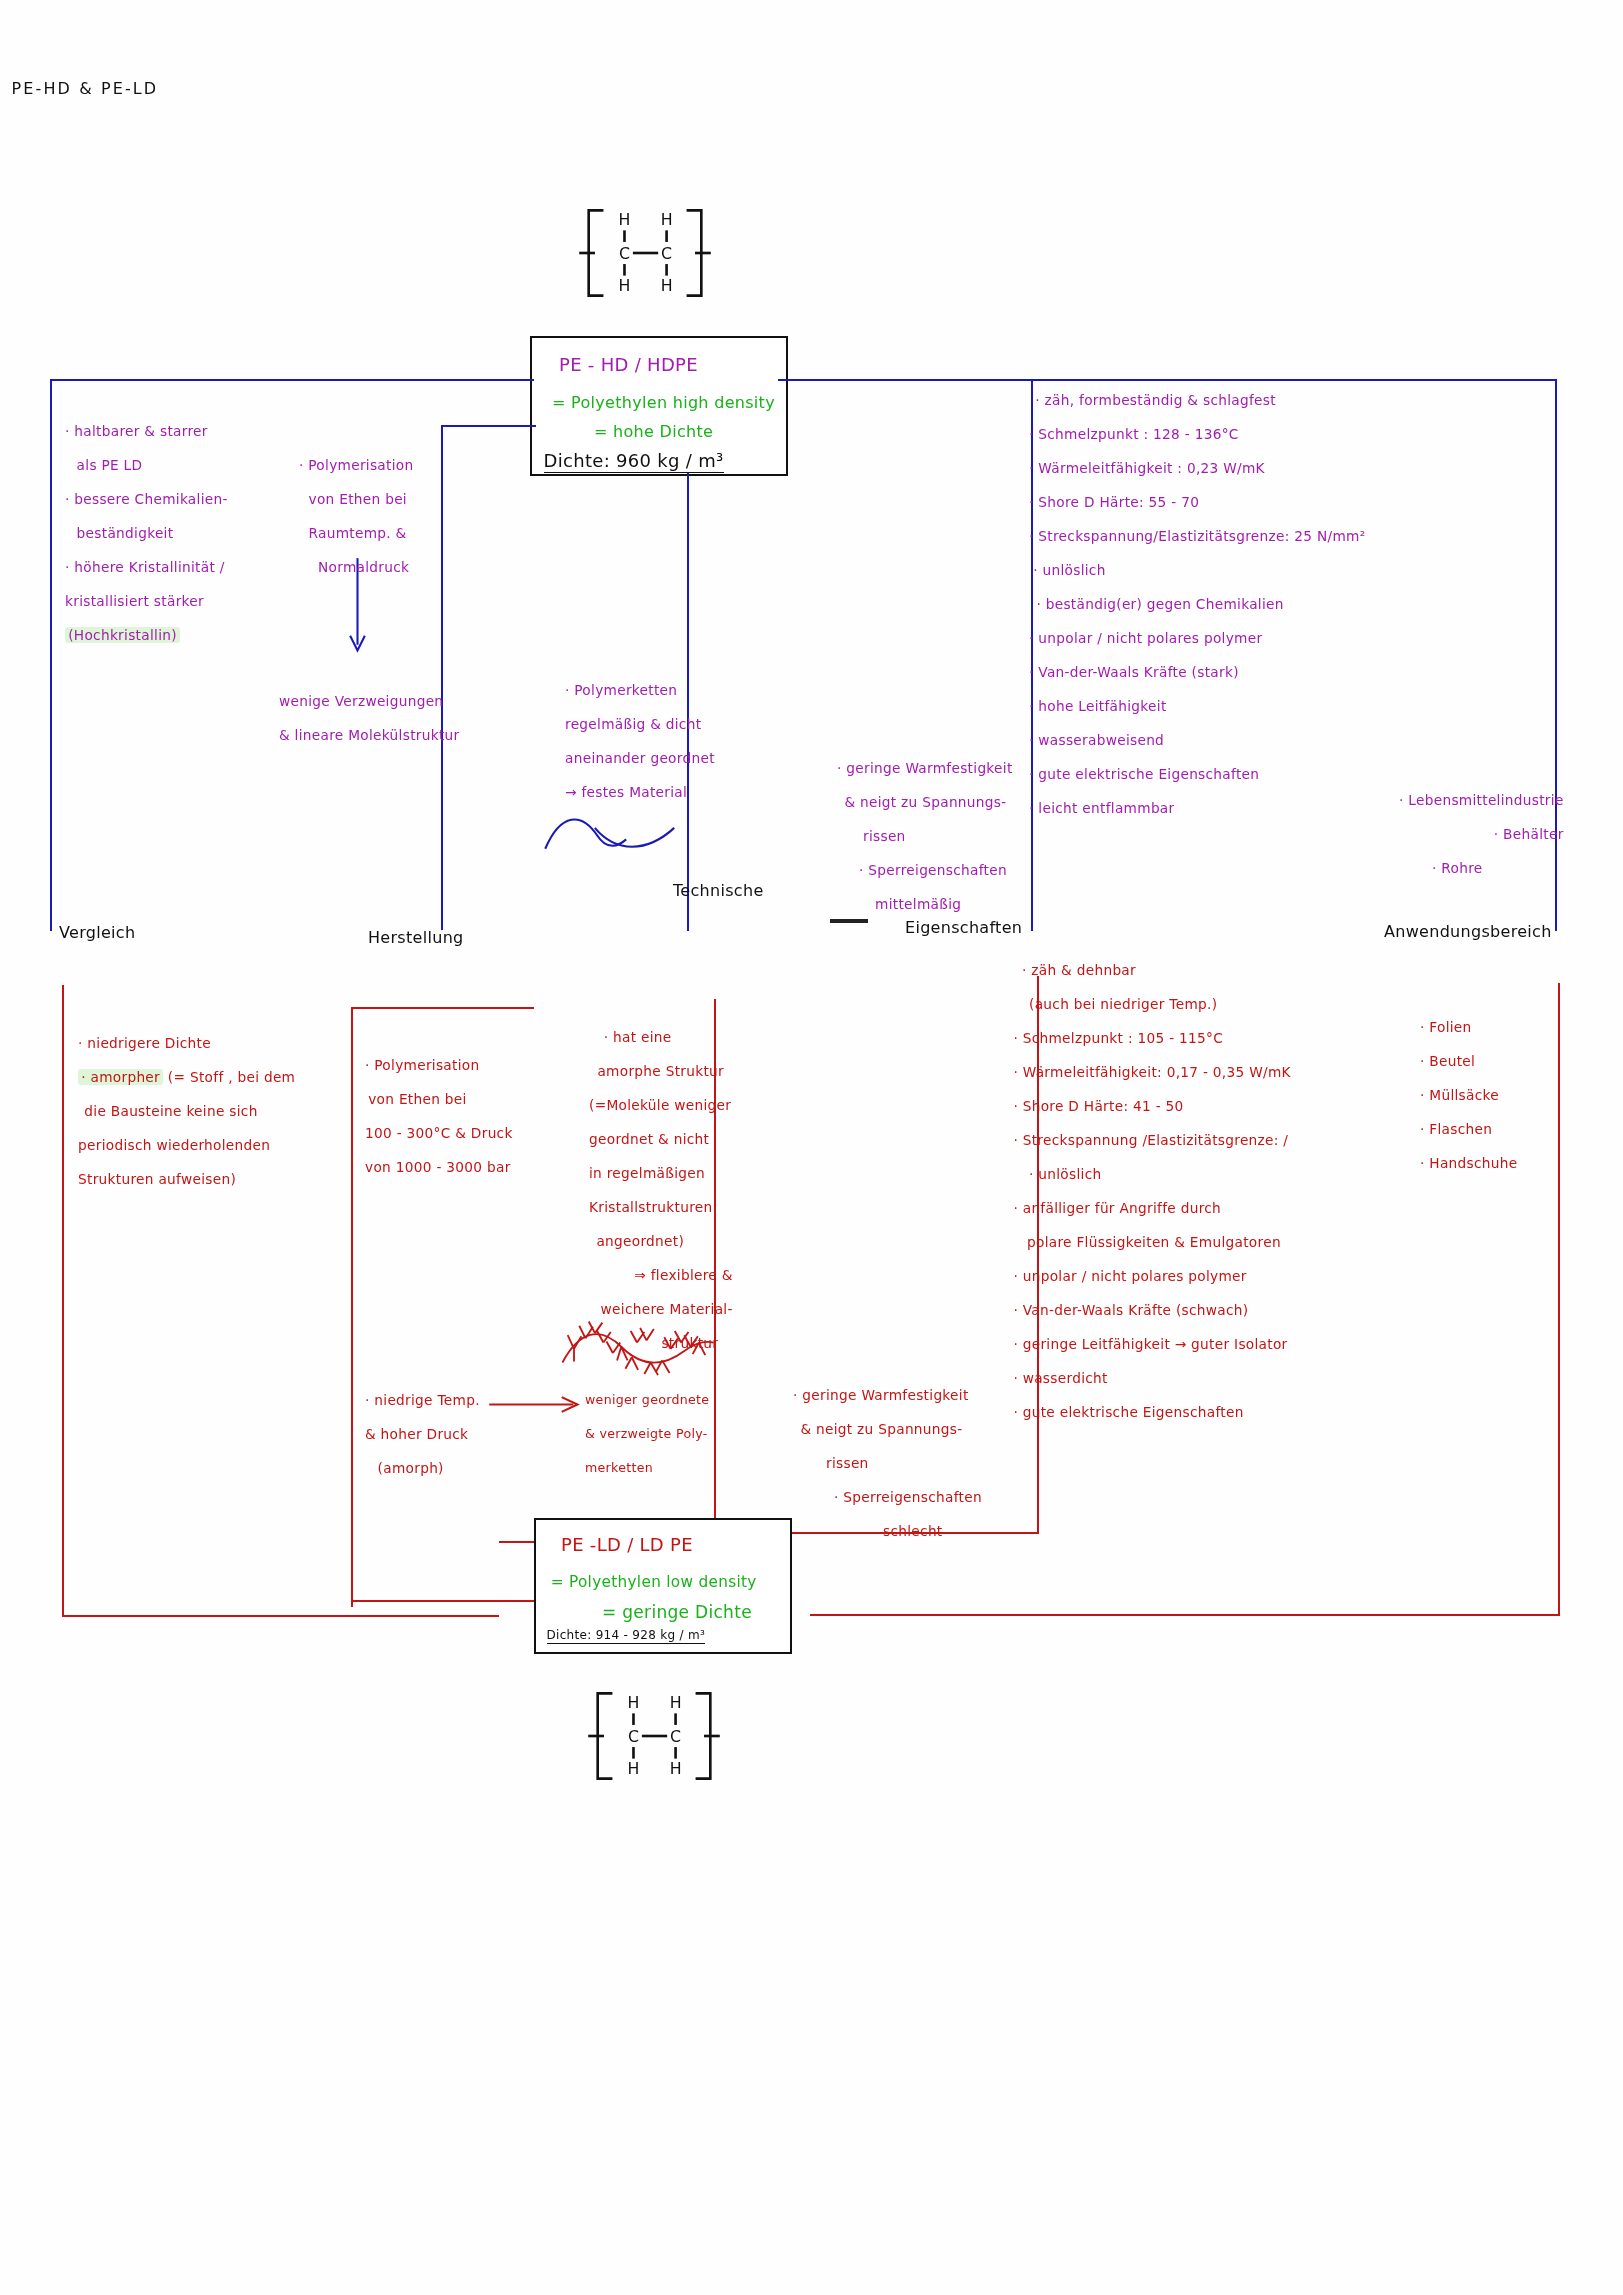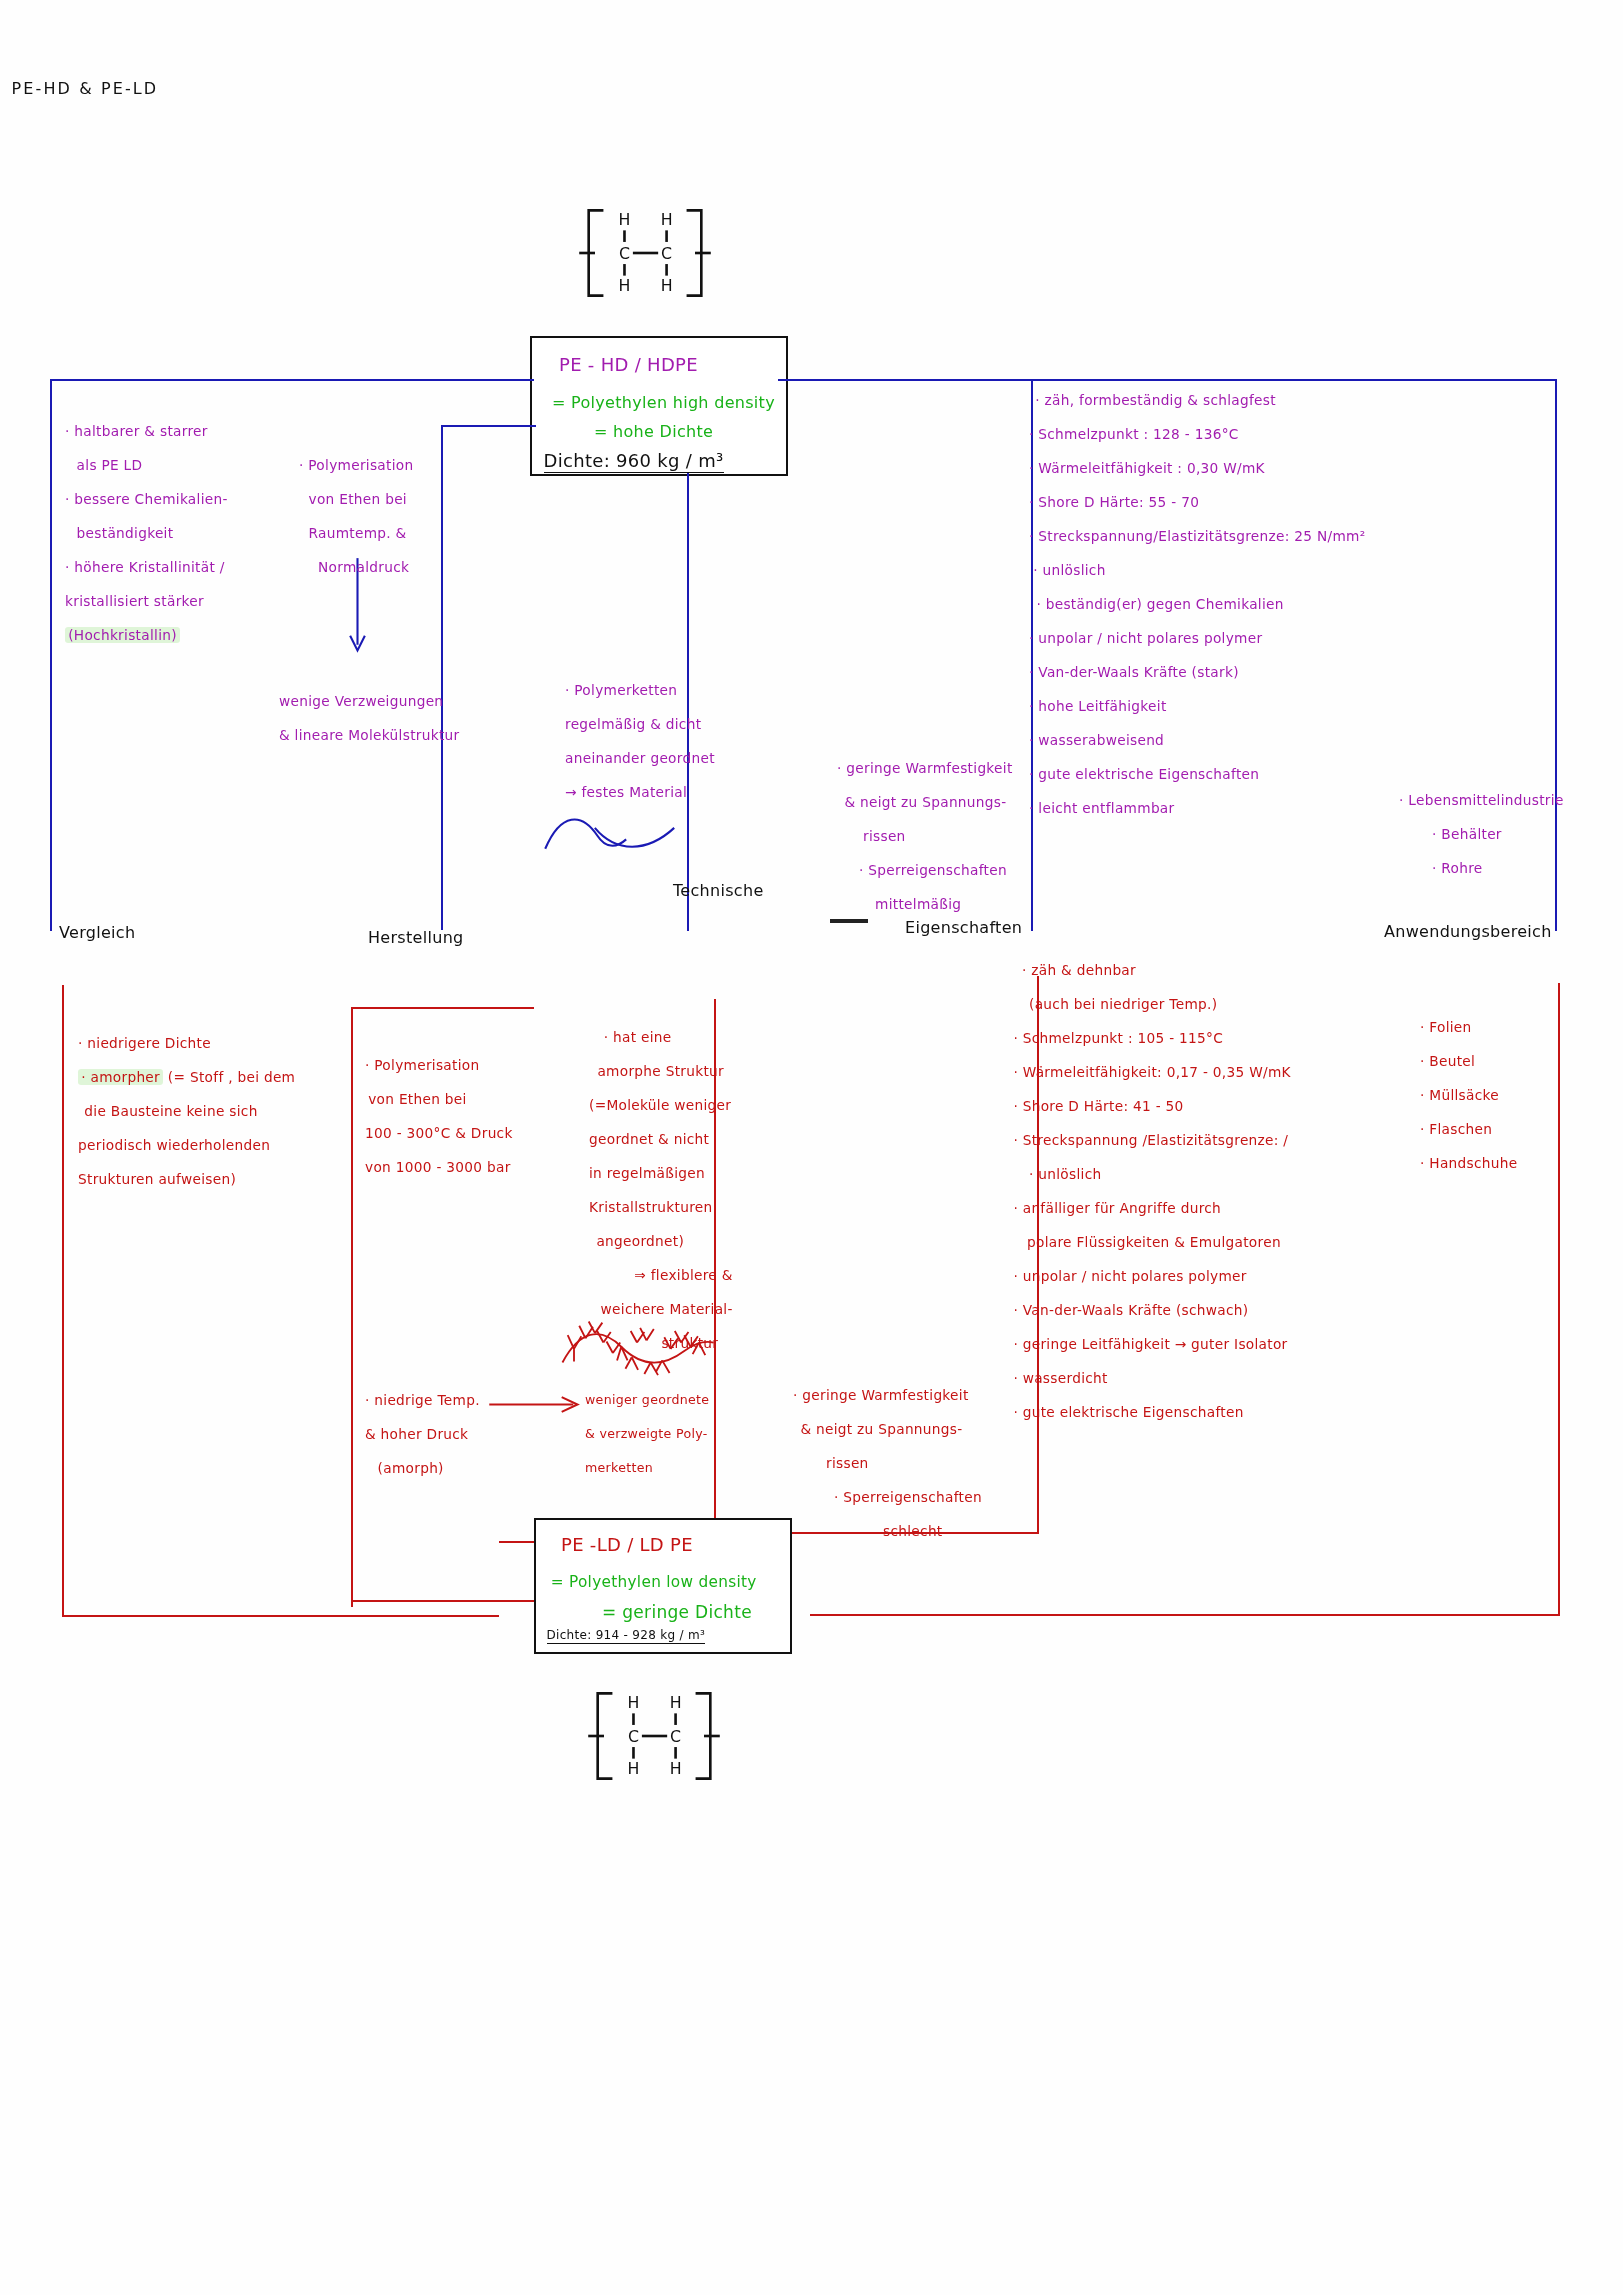--- a/index.html
+++ b/index.html
@@ -127,36 +127,36 @@
   <div class="ln hand blue">· geringe  Warmfestigkeit</div>
   <div class="ln hand blue" style="padding-left:7.4px;">&amp; neigt  zu  Spannungs-</div>
   <div class="ln hand blue" style="padding-left:26px;">rissen</div>
   <div class="ln hand blue" style="padding-left:22px;">· Sperreigenschaften</div>
   <div class="ln hand blue" style="padding-left:38px;">mittelmäßig</div>
 </div>
 
 <div class="abs" style="left:1029px;top:383px;">
   <div class="ln hand blue" style="padding-left:6.3px;">· zäh, formbeständig  &amp;  schlagfest</div>
   <div class="ln hand blue">· Schmelzpunkt :  128 - 136°C</div>
-  <div class="ln hand blue">· Wärmeleitfähigkeit :  0,30 W/mK</div>
+  <div class="ln hand blue">· Wärmeleitfähigkeit :  0,23 W/mK</div>
   <div class="ln hand blue">· Shore  D Härte:  55 - 70</div>
   <div class="ln hand blue">· Streckspannung/Elastizitätsgrenze: 25 N/mm²</div>
   <div class="ln hand blue" style="padding-left:4.2px;">· unlöslich</div>
   <div class="ln hand blue" style="padding-left:7.4px;">· beständig(er)  gegen  Chemikalien</div>
   <div class="ln hand blue">· unpolar  / nicht  polares  polymer</div>
   <div class="ln hand blue">· Van-der-Waals  Kräfte  (stark)</div>
   <div class="ln hand blue">· hohe  Leitfähigkeit</div>
   <div class="ln hand blue">· wasserabweisend</div>
   <div class="ln hand blue">· gute  elektrische  Eigenschaften</div>
   <div class="ln hand blue">· leicht  entflammbar</div>
 </div>
 
 <div class="abs" style="left:1399px;top:783px;">
   <div class="ln hand blue">· Lebensmittelindustrie</div>
-  <div class="ln hand blue" style="padding-left:33px;">· Behälter</div>
+  <div class="ln hand blue" style="padding-left:33px;text-align:right;">· Behälter</div>
   <div class="ln hand blue" style="padding-left:33px;">· Rohre</div>
 </div>
 
 <div class="seclabel hand" style="left:59px;top:923px;">Vergleich</div>
 <div class="seclabel hand" style="left:368px;top:928px;">Herstellung</div>
 <div class="seclabel hand" style="left:673px;top:881px;">Technische</div>
 <div class="abs" style="left:830px;top:919px;width:38px;height:3.7px;background:#222;"></div>
 <div class="seclabel hand" style="left:905px;top:918px;">Eigenschaften</div>
 <div class="seclabel hand" style="left:1384px;top:922px;">Anwendungsbereich</div>
 

